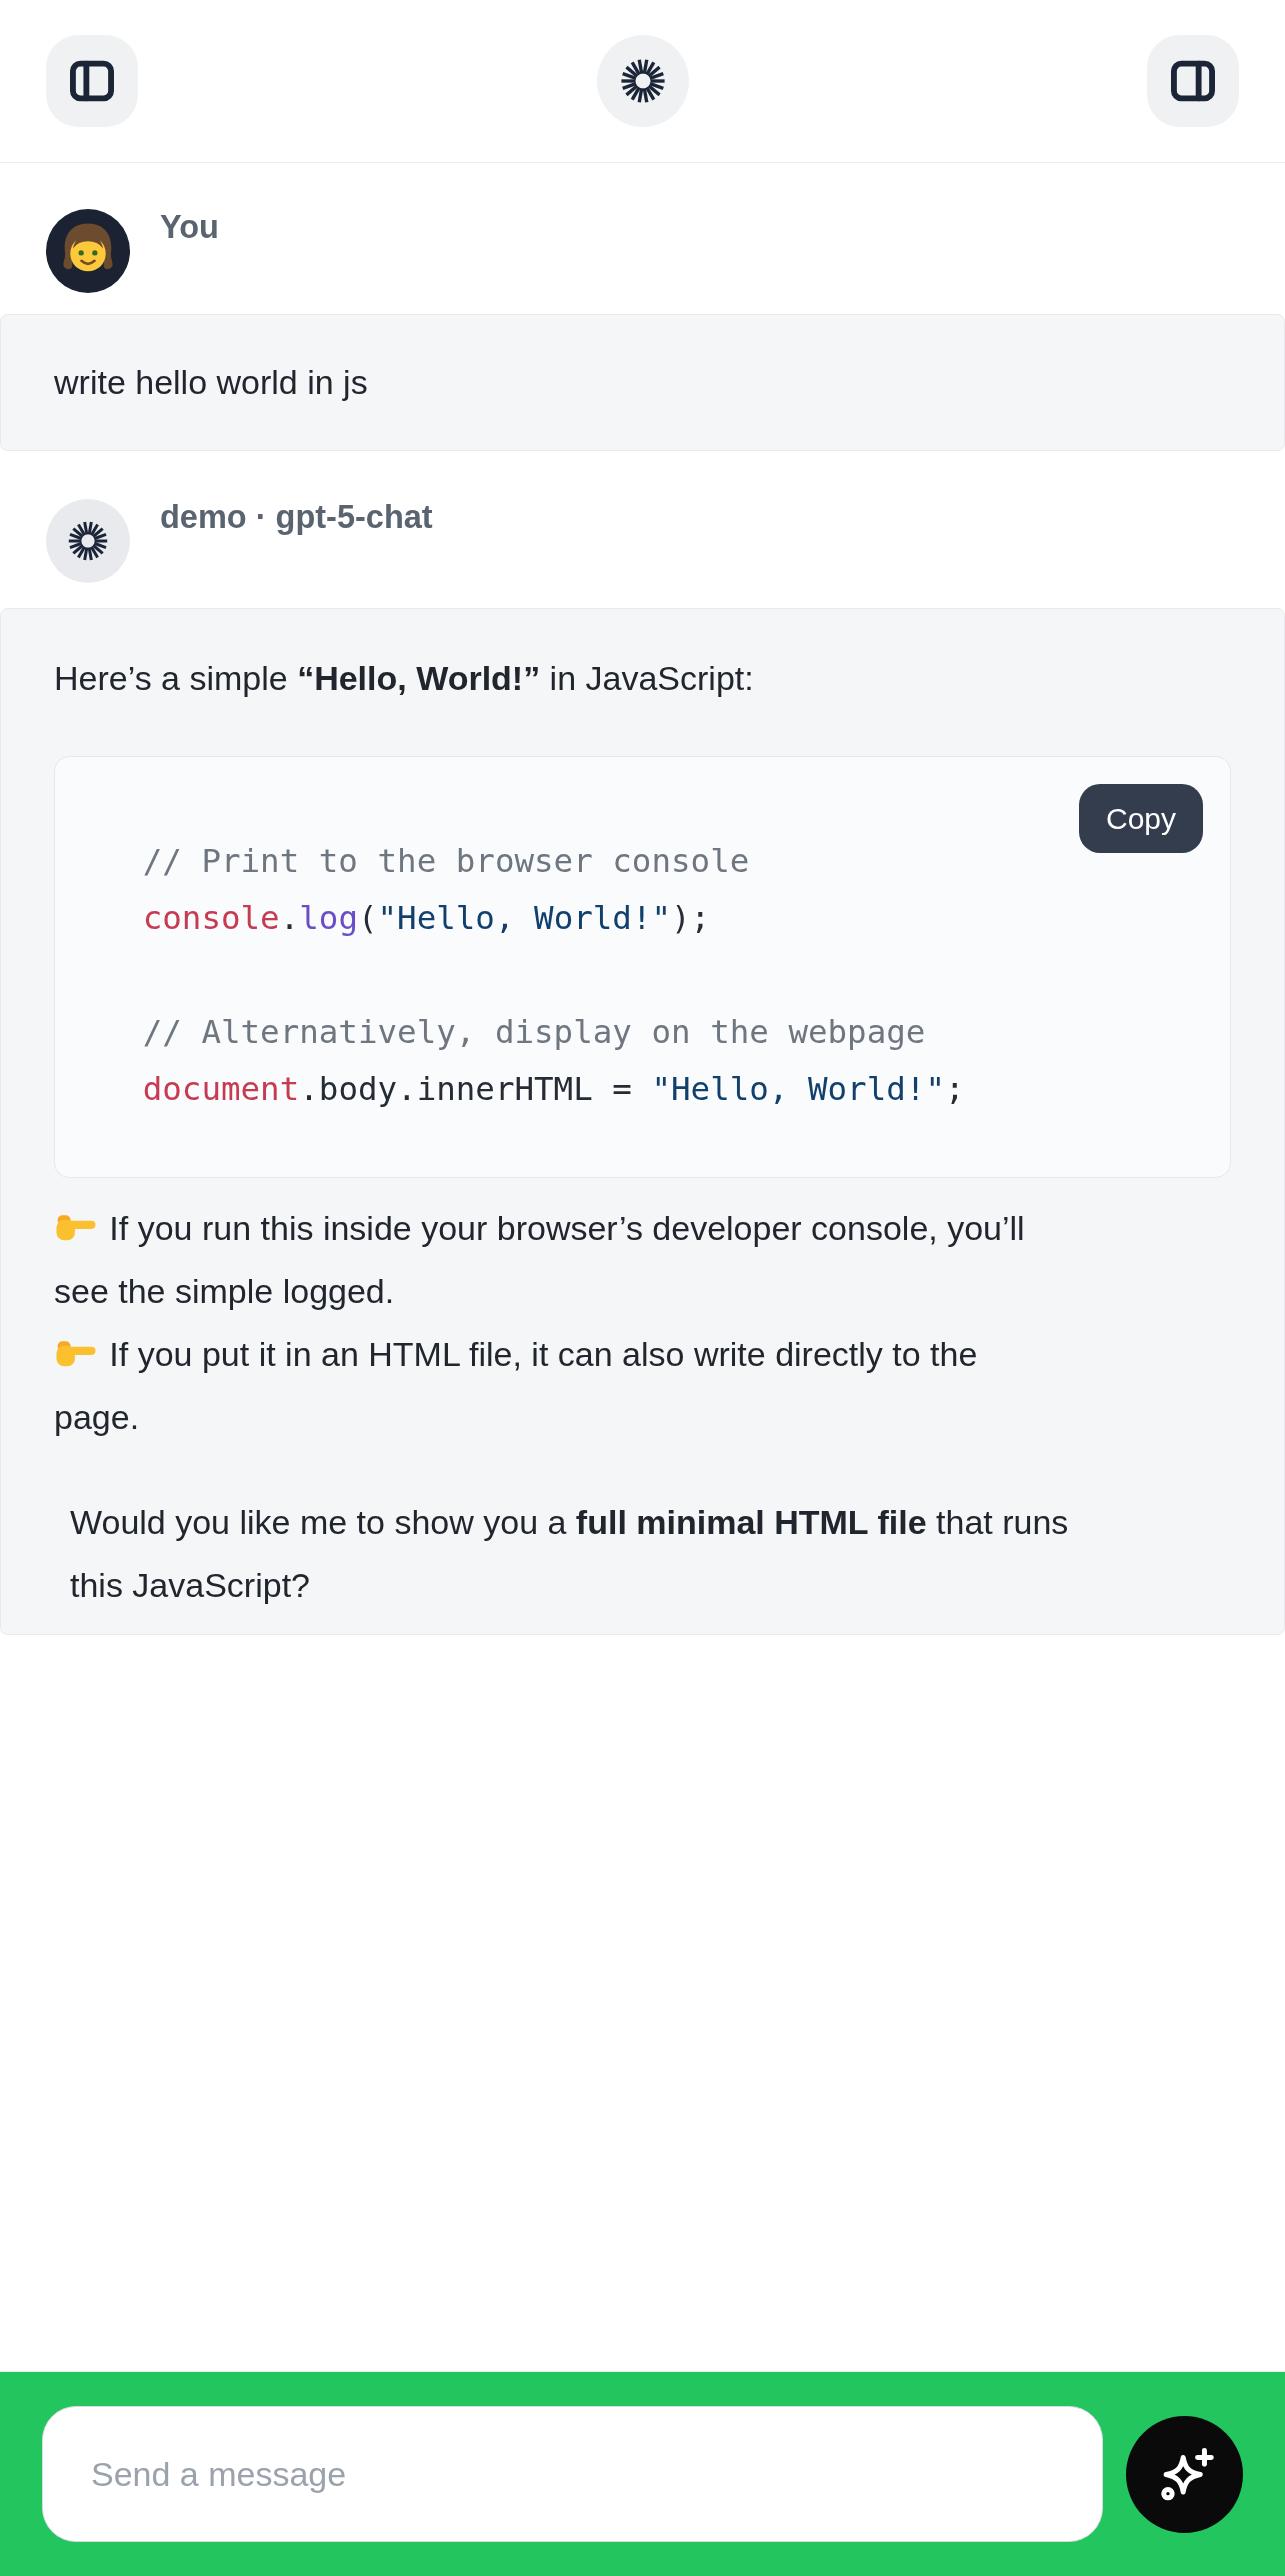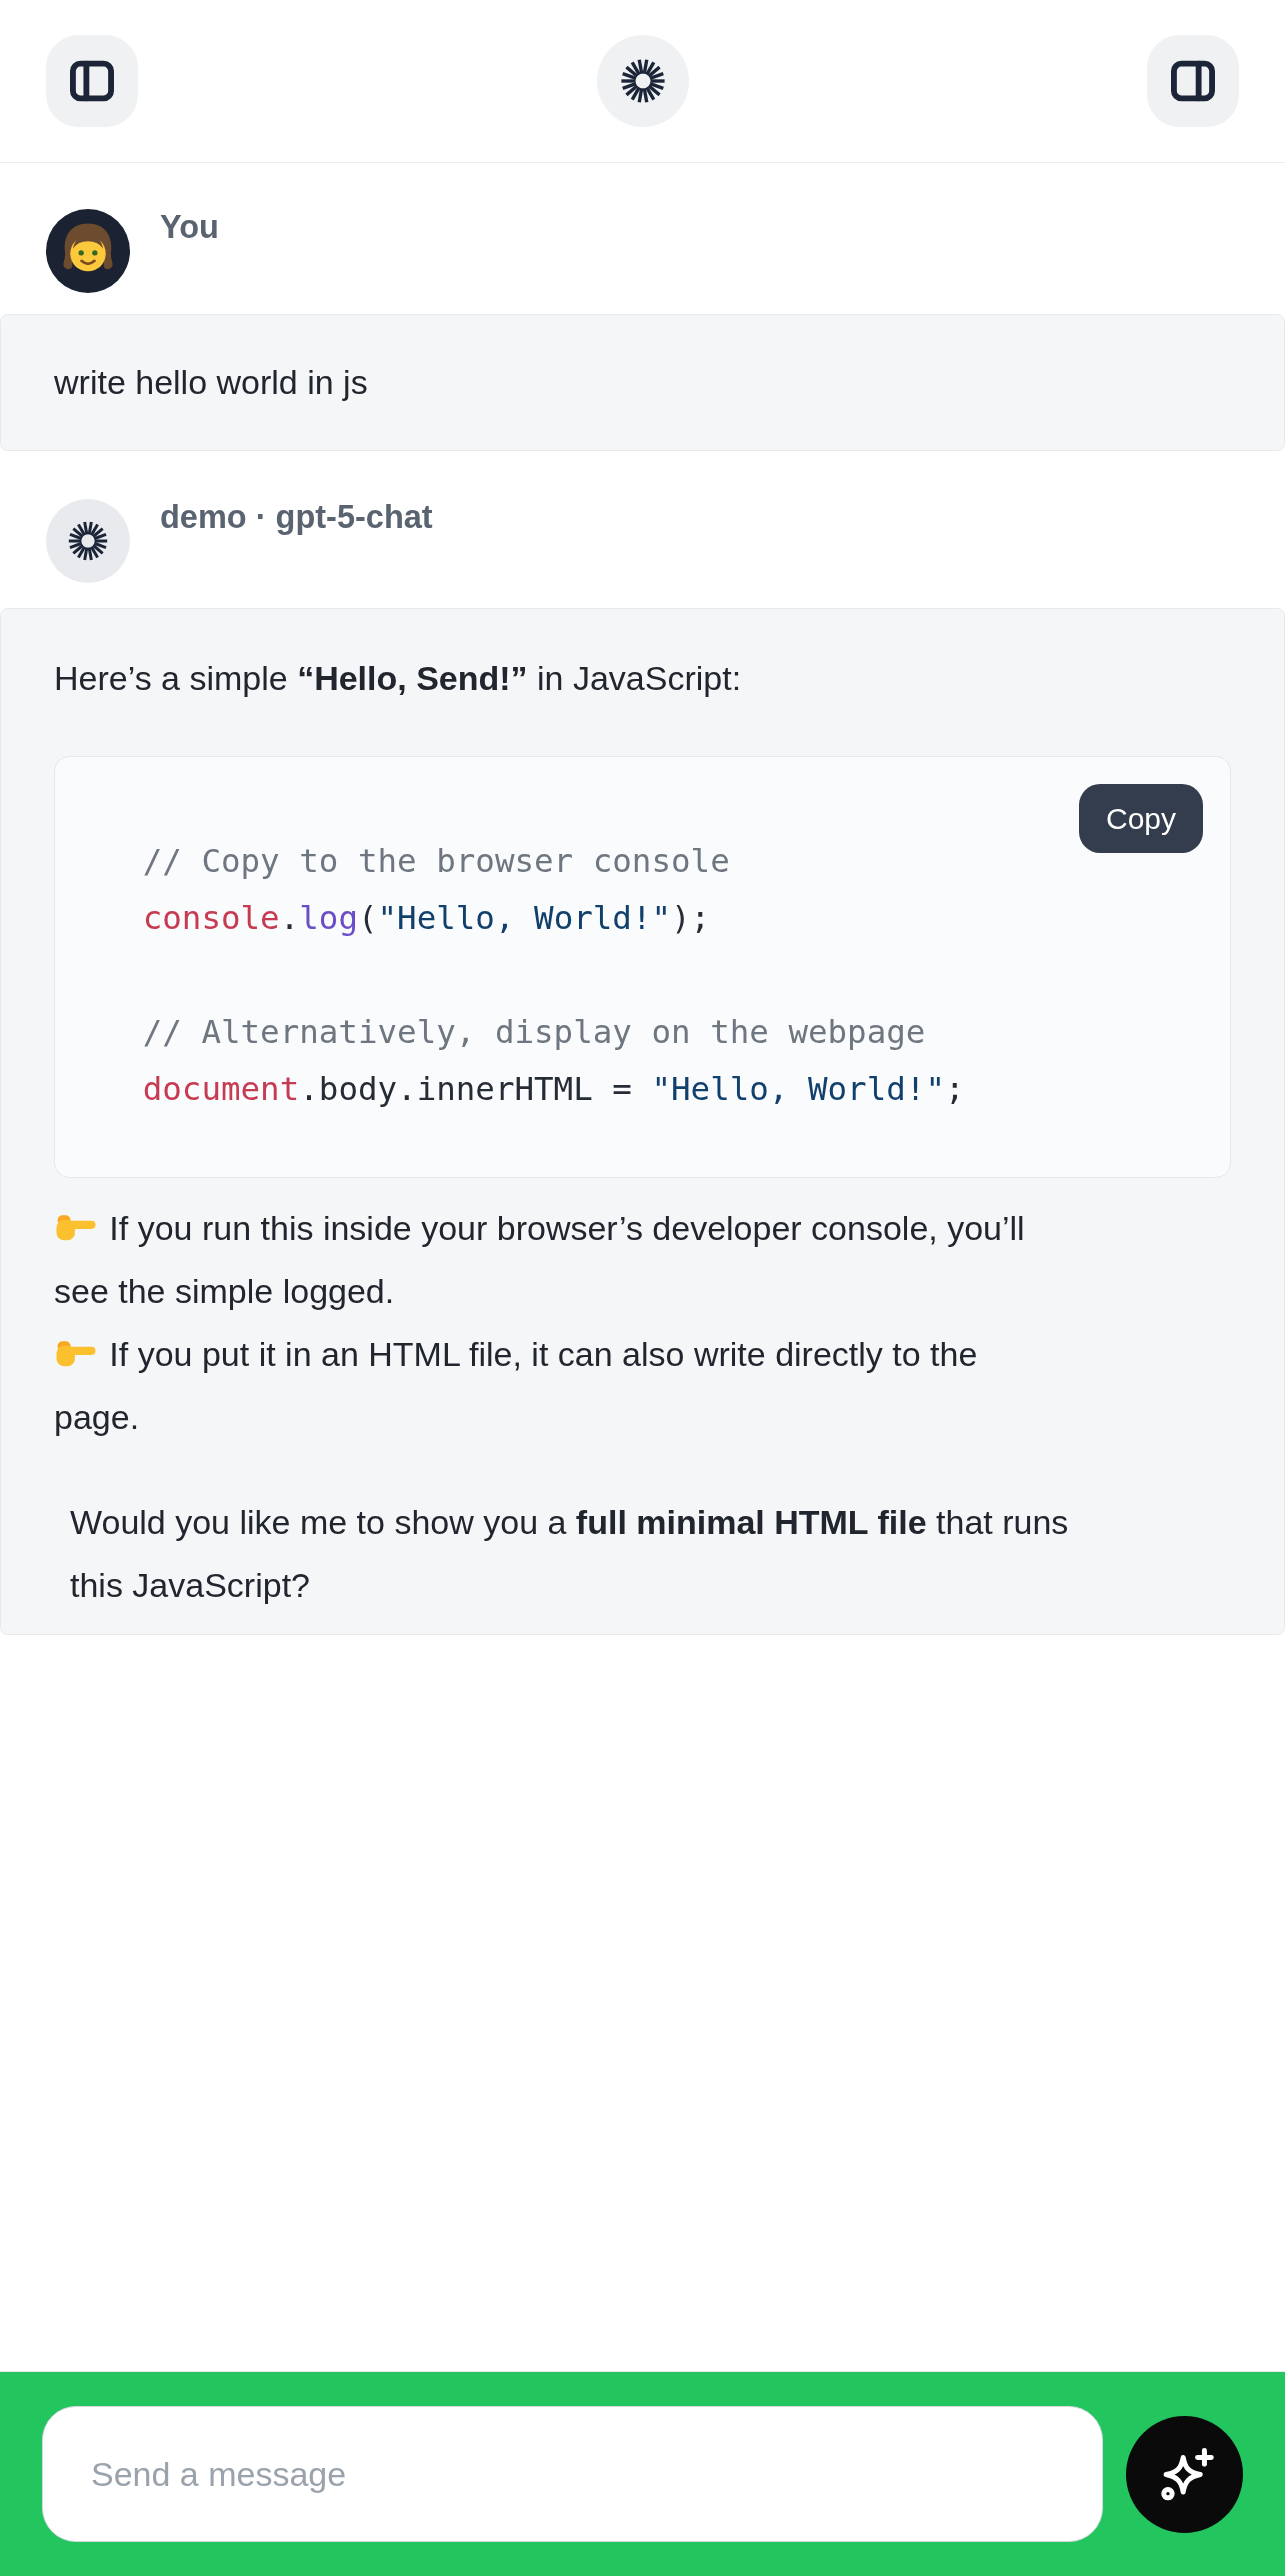--- a/index.html
+++ b/index.html
@@ -177,24 +177,24 @@
               <line x1="11.43" y1="8.75" x2="10.33" y2="2.55"></line>
               <line x1="12.57" y1="8.75" x2="13.67" y2="2.55"></line>
               <line x1="13.65" y1="9.14" x2="16.80" y2="3.69"></line>
               <line x1="14.53" y1="9.88" x2="19.35" y2="5.83"></line>
               <line x1="15.10" y1="10.87" x2="21.02" y2="8.72"></line>
             </svg>
         </div>
         <span class="role-label">demo · gpt-5-chat</span>
       </div>
       <div class="band assistant-band">
-        <p id="intro" class="rich"><span>Here’s a simple </span><strong>“Hello, Send!”</strong><span> in JavaScript:</span></p>
+        <p id="intro" class="rich"><span>Here’s a simple </span><strong>“Hello, World!”</strong><span> in JavaScript:</span></p>
         <div class="code-block">
           <button class="copy-btn">Copy</button>
-          <pre id="code"><span class="tok-comment">   // Copy to the browser console</span>
+          <pre id="code"><span class="tok-comment">   // Print to the browser console</span>
 <span class="tok-plain">   </span><span class="tok-variable">console</span><span class="tok-plain">.</span><span class="tok-function">log</span><span class="tok-plain">(</span><span class="tok-string">"Hello, World!"</span><span class="tok-plain">);</span>
 
 <span class="tok-comment">   // Alternatively, display on the webpage</span>
 <span class="tok-plain">   </span><span class="tok-variable">document</span><span class="tok-plain">.body.innerHTML = </span><span class="tok-string">"Hello, World!"</span><span class="tok-plain">;</span>
 </pre>
         </div>
         <div id="paras">
             <p class="rich"><span class="point-hand"><svg viewBox="0 0 40 30">
                   <rect x="3" y="4" width="12" height="9" rx="4.5" fill="#f9a825"></rect>
                   <rect x="2" y="8" width="17" height="19" rx="7" fill="#fbc02d"></rect>

